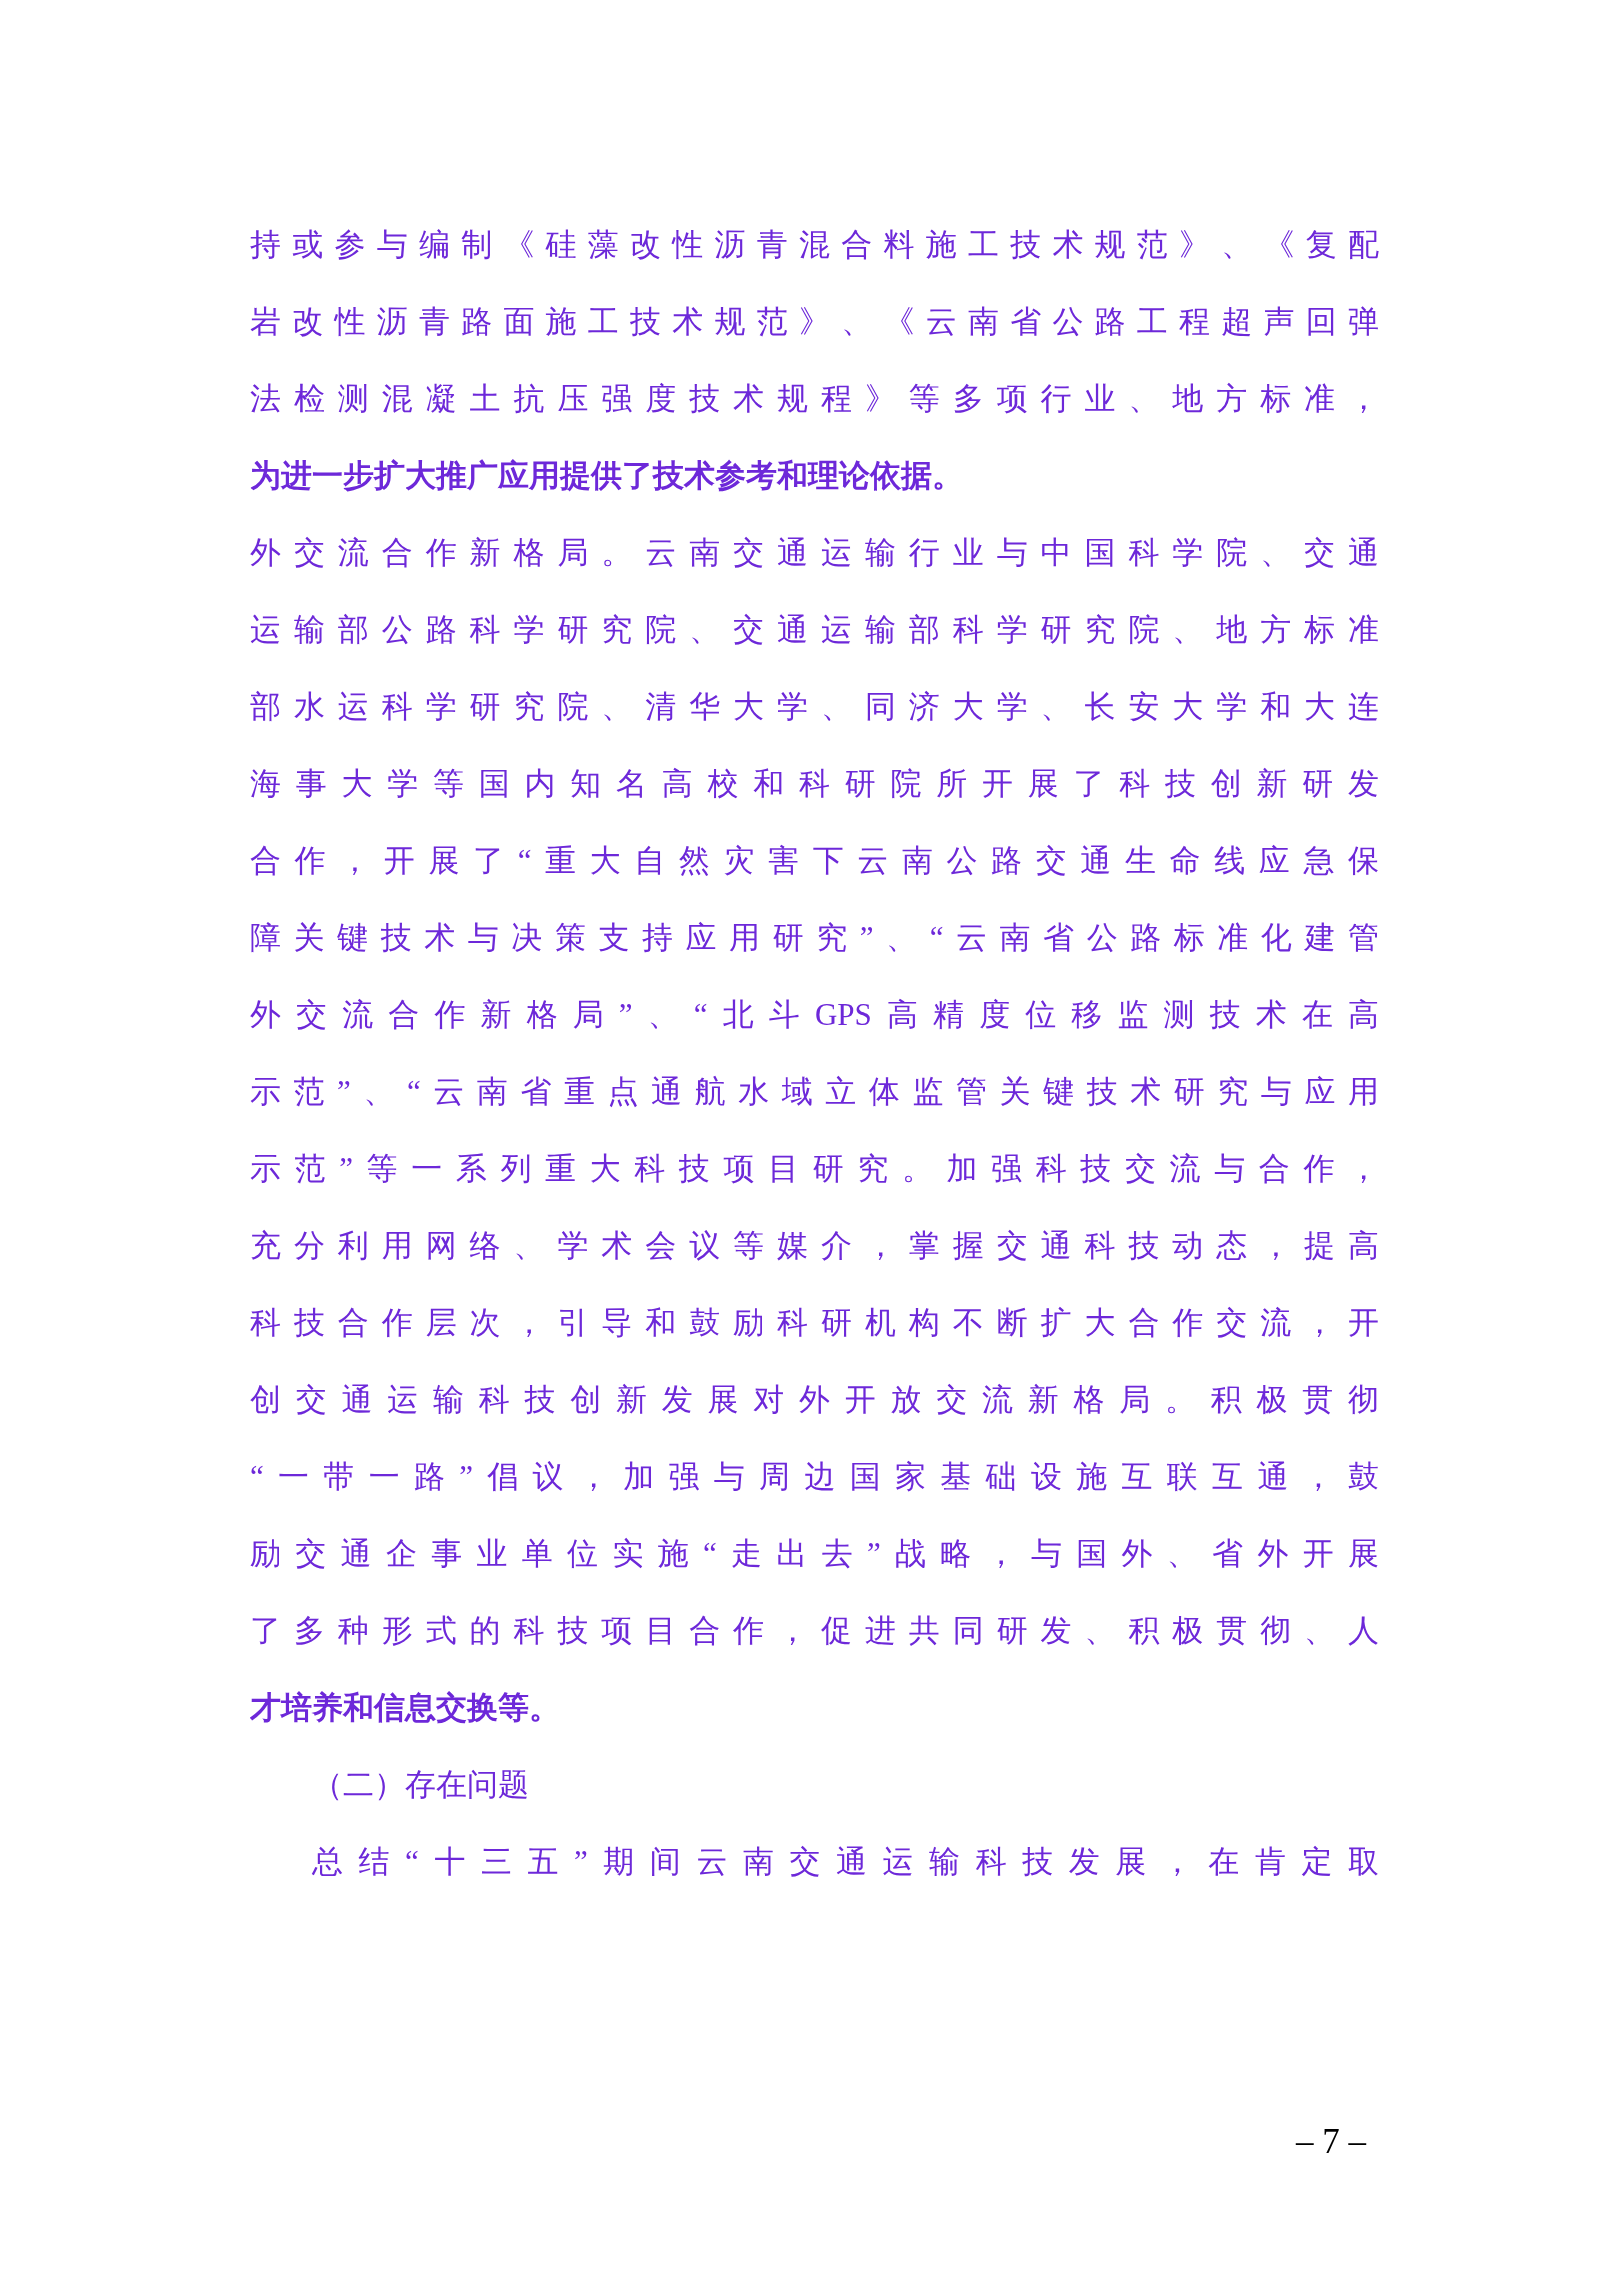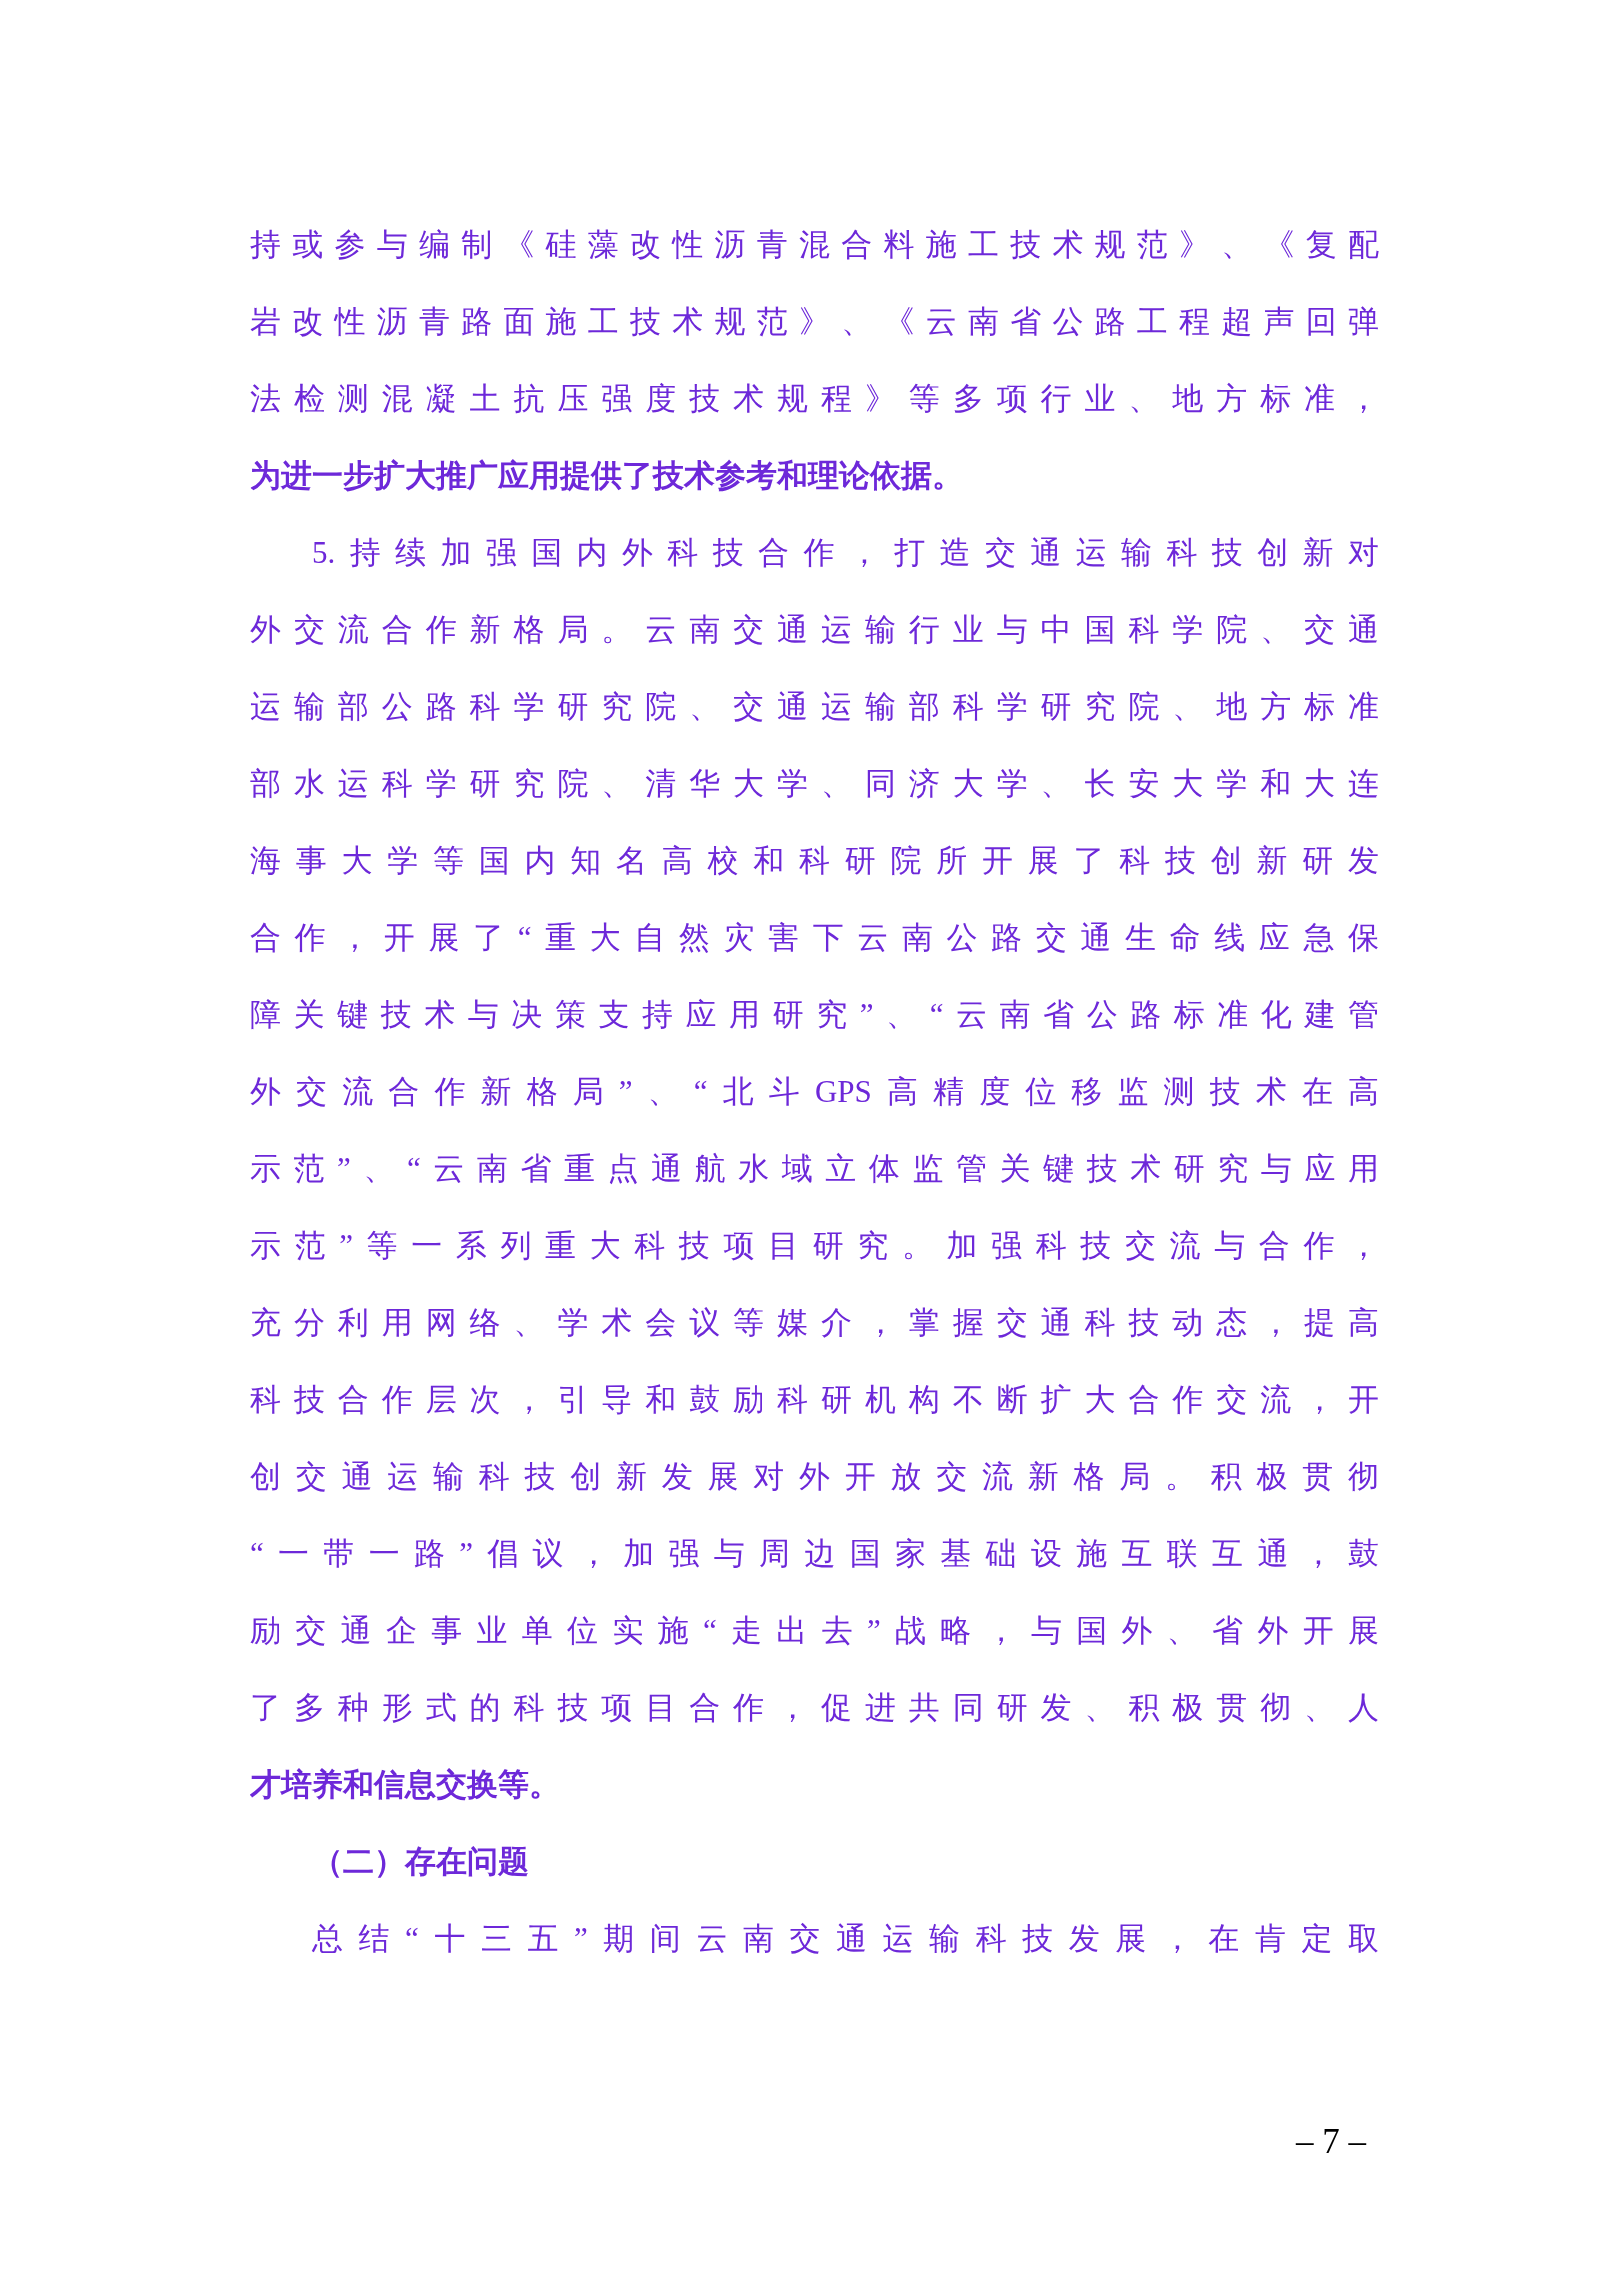--- a/index.html
+++ b/index.html
@@ -34,21 +34,21 @@
     overflow: hidden;
   }
   .para-end {
     text-align-last: left;
     font-weight: bold;
   }
   .para-start {
     text-indent: 2em;
   }
   .heading {
-    font-weight: bold;
+    font-weight: normal;
     text-align-last: left;
   }
   .page-footer {
     position: absolute;
     top: 2119px;
     right: 257px;
     font-size: 35px;
     line-height: 46px;
     color: #000000;
   }
@@ -56,21 +56,20 @@
 </head>
 <body>
 
 <div class="page">
 
   <main class="text-block">
     <p class="line">持或参与编制《硅藻改性沥青混合料施工技术规范》、《复配</p>
     <p class="line">岩改性沥青路面施工技术规范》、《云南省公路工程超声回弹</p>
     <p class="line">法检测混凝土抗压强度技术规程》等多项行业、地方标准，</p>
     <p class="line para-end">为进一步扩大推广应用提供了技术参考和理论依据。</p>
-    <p class="line para-start">5.持续加强国内外科技合作，打造交通运输科技创新对</p>
     <p class="line">外交流合作新格局。云南交通运输行业与中国科学院、交通</p>
     <p class="line">运输部公路科学研究院、交通运输部科学研究院、地方标准</p>
     <p class="line">部水运科学研究院、清华大学、同济大学、长安大学和大连</p>
     <p class="line">海事大学等国内知名高校和科研院所开展了科技创新研发</p>
     <p class="line">合作，开展了“重大自然灾害下云南公路交通生命线应急保</p>
     <p class="line">障关键技术与决策支持应用研究”、“云南省公路标准化建管</p>
     <p class="line">外交流合作新格局”、“北斗GPS高精度位移监测技术在高</p>
     <p class="line">示范”、“云南省重点通航水域立体监管关键技术研究与应用</p>
     <p class="line">示范”等一系列重大科技项目研究。加强科技交流与合作，</p>
     <p class="line">充分利用网络、学术会议等媒介，掌握交通科技动态，提高</p>

